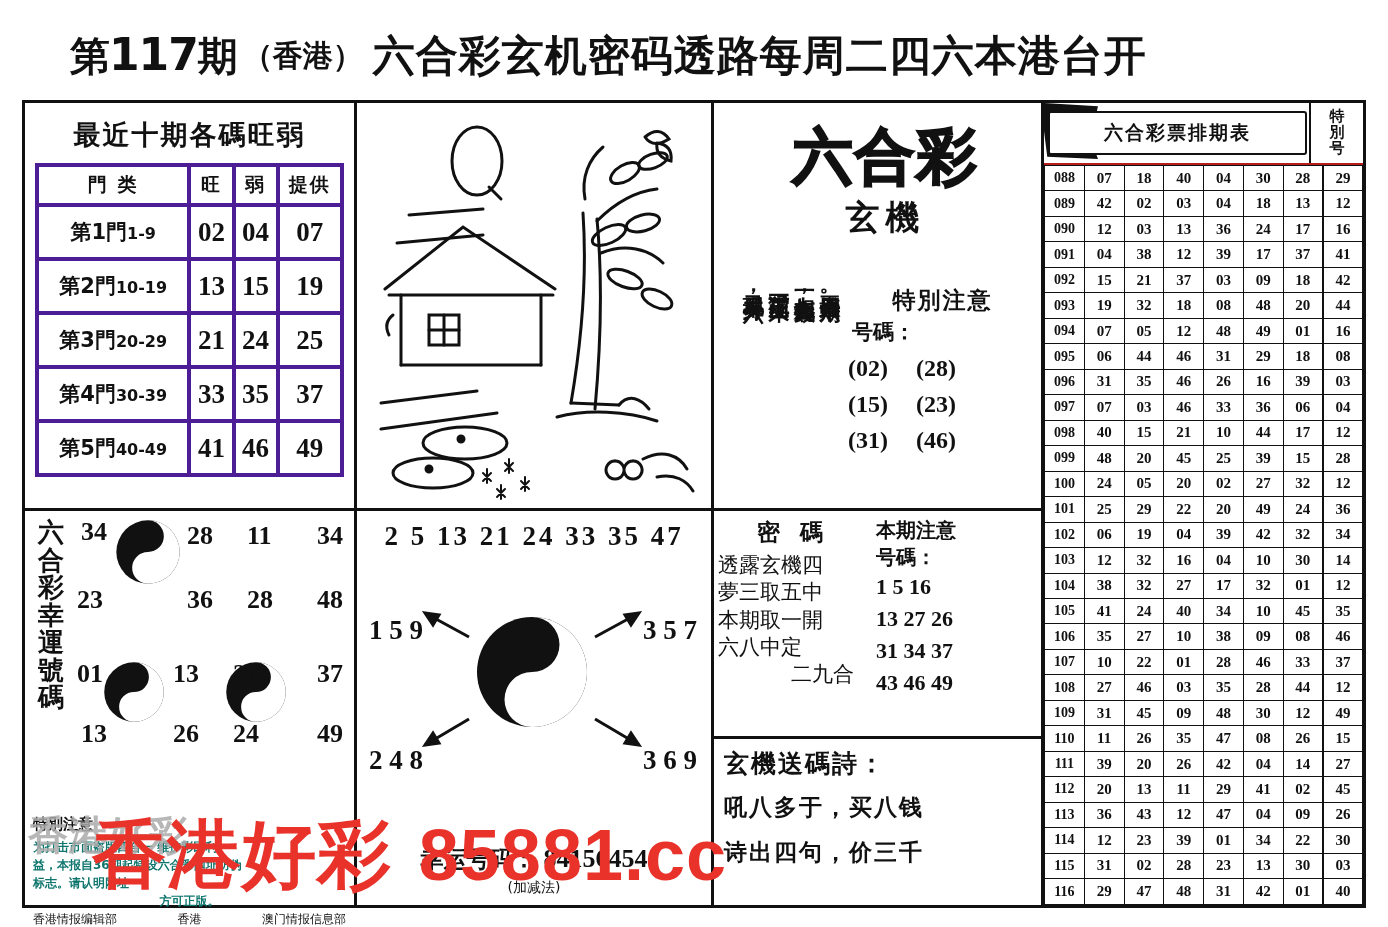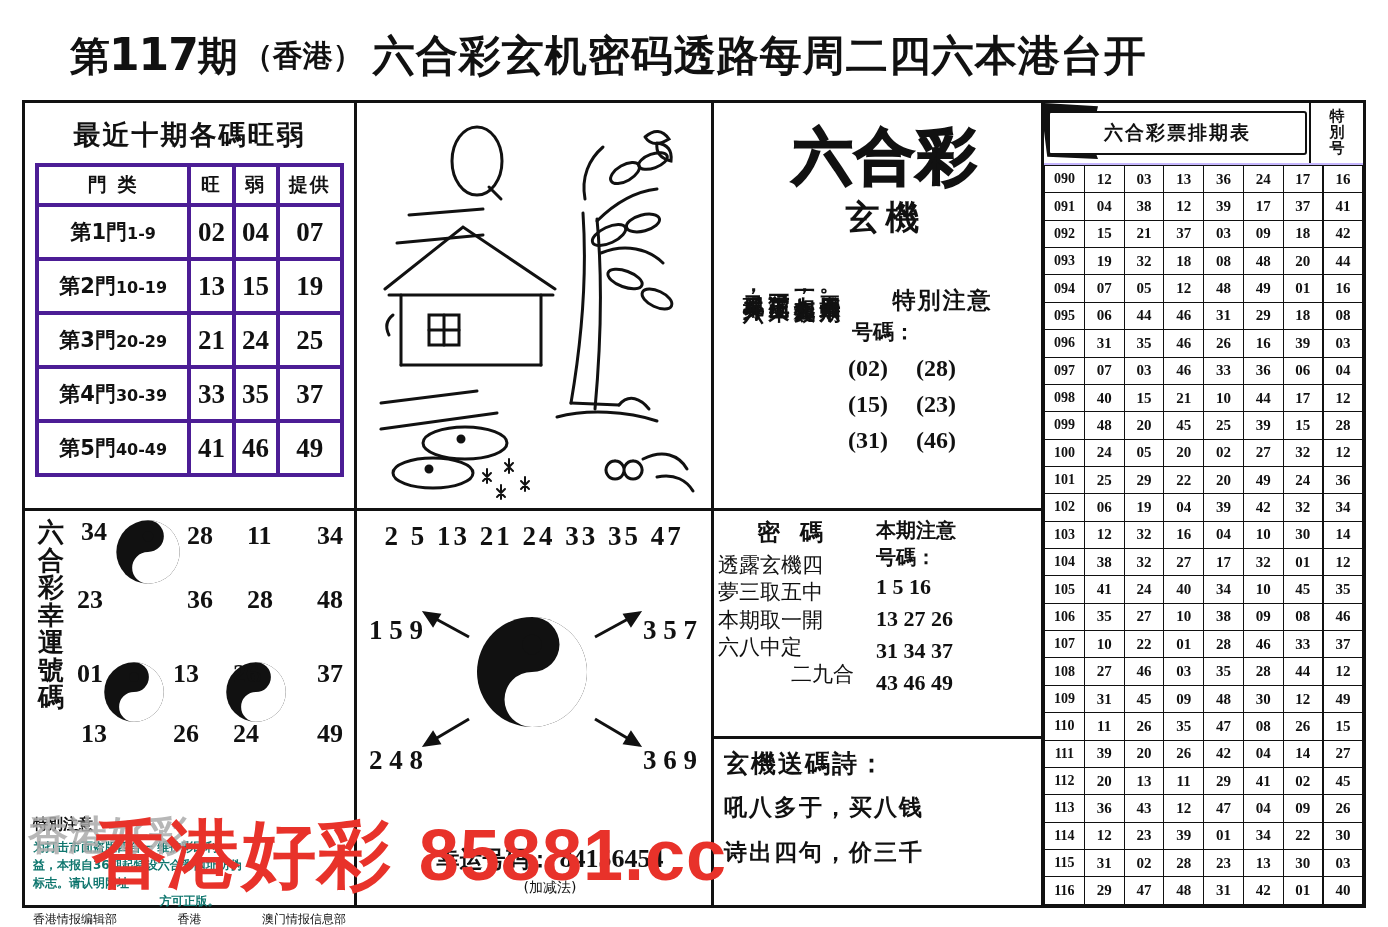--- a/index.html
+++ b/index.html
@@ -70,21 +70,21 @@
   .a-note {
     position:absolute; left:0; bottom:0; width:100%; height:96px;
     padding:4px 8px; font-size:12px; line-height:1.5;
   }
   .a-note .t1 { font-size:15px; font-weight:bold; margin-bottom:2px;}
   .a-note .red { color:#0f766e; font-weight:bold; }
   .a-note .cols { display:flex; justify-content:space-between; font-size:12px; }
 
   
   .b-top { height:408px; border-bottom:3px solid #111; position:relative; overflow:hidden; }
-  .b-bot { flex:1; position:relative; overflow:hidden;padding-left:16px; }
+  .b-bot { flex:1; position:relative; overflow:hidden; }
   .b-row-top {
     position:absolute; top:10px; left:0; width:100%;
     text-align:center; font-family:"Liberation Serif",serif;
     font-size:27px; font-weight:bold; letter-spacing:3px;
   }
   .b-left-nums, .b-right-nums {
     position:absolute; font-family:"Liberation Serif",serif; font-size:27px; font-weight:bold;
   }
   .b-lucky {
     position:absolute; bottom:30px; width:100%; text-align:center;
@@ -128,21 +128,21 @@
   .mima-b .ind { text-align:right; padding-right:14px; }
   .bq-t { font-size:20px; font-weight:bold; }
   .bq-n { font-family:"Liberation Serif",serif; font-size:22px; font-weight:bold; line-height:1.45; }
 
   .c-bot { flex:1; padding:8px 10px; }
   .c-bot .ttl { font-size:25px; font-weight:bold; letter-spacing:2px; }
   .c-bot .pm { font-size:23px; font-weight:bold; margin-top:12px; letter-spacing:2px; }
   .c-bot .pm2 { margin-top:14px; }
 
   
-  .d-head { display:flex; height:62px; border-bottom:2px solid #c4b5fd; }
+  .d-head { display:flex; height:62px; border-bottom:2px solid #b91c1c; }
   .d-head-l { flex:1; position:relative; overflow:hidden; }
   .d-head-banner {
     position:absolute; left:4px; top:8px; right:2px; height:44px;
     border:2px solid #111; border-radius:3px;
     display:flex; align-items:center; justify-content:center;
     font-size:19px; font-weight:bold; letter-spacing:2px;
     background:#fff;
   }
   .d-head-l .blot {
     position:absolute; left:0; top:0; width:54px; height:56px; background:#111;
@@ -487,20 +487,40 @@
           <div class="d-head-banner">六合彩票排期表</div>
         </div>
         <div class="d-head-r">
           <span>特<br>別<br>号</span>
         </div>
       </div>
       <div class="d-table-wrap">
         <table class="big">
             <tbody id="bigbody">
               <tr>
+                <td class="issue">088</td>
+                <td>07</td>
+                <td>18</td>
+                <td>40</td>
+                <td>04</td>
+                <td>30</td>
+                <td>28</td>
+                <td class="sp">29</td>
+              </tr>
+              <tr>
+                <td class="issue">089</td>
+                <td>42</td>
+                <td>02</td>
+                <td>03</td>
+                <td>04</td>
+                <td>18</td>
+                <td>13</td>
+                <td class="sp">12</td>
+              </tr>
+              <tr>
                 <td class="issue">090</td>
                 <td>12</td>
                 <td>03</td>
                 <td>13</td>
                 <td>36</td>
                 <td>24</td>
                 <td>17</td>
                 <td class="sp">16</td>
               </tr>
               <tr>

